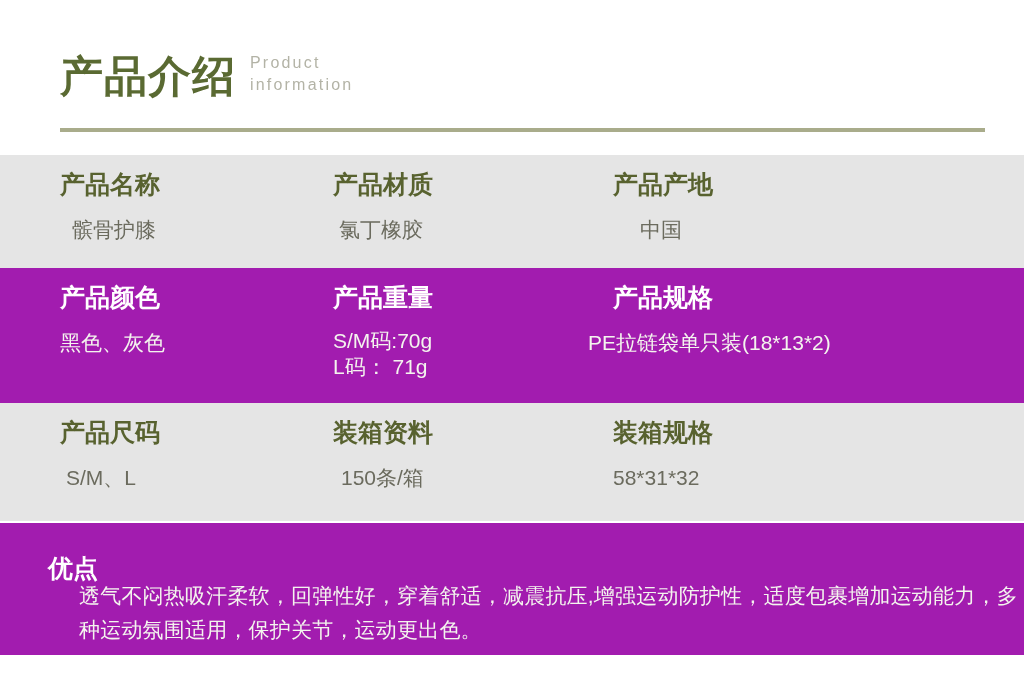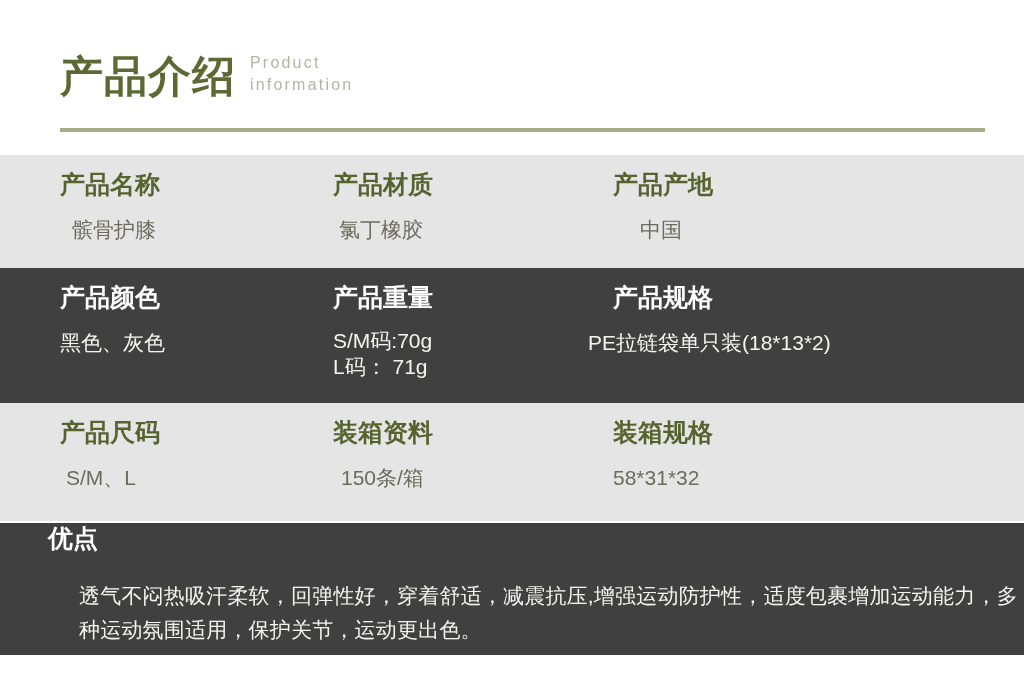--- a/index.html
+++ b/index.html
@@ -65,21 +65,21 @@
     background: #a9ac8b;
   }
 
   
   .row {
     position: absolute;
     left: 0;
     width: 1024px;
   }
   .row-white { background: #e5e5e5; }
-  .row-green { background: #404040; }
+  .row-green { background: #a21caf; }
 
   .row-1 { top: 155px;  height: 113px; }
   .row-2 { top: 268px;  height: 135px; }
   .row-3 { top: 403px;  height: 118px; }
   .row-4 { top: 523px;  height: 132px; }
 
   .cell {
     position: absolute;
     top: 0;
     height: 100%;
@@ -129,21 +129,21 @@
   .row-2 .col-3 .cell-value { left: 0px; }
   
   .row-3 .col-1 .cell-value { left: 6px; }
   .row-3 .col-2 .cell-value { left: 8px; }
   .row-3 .col-3 .cell-value { left: 25px; }
 
   
   .adv-label {
     position: absolute;
     left: 48px;
-    top: 0;
+    top: 30px;
     font-size: 25px;
     font-weight: bold;
     color: #ffffff;
     line-height: 1.2;
   }
   .adv-text {
     position: absolute;
     left: 48px;
     top: 56px;
     width: 940px;

